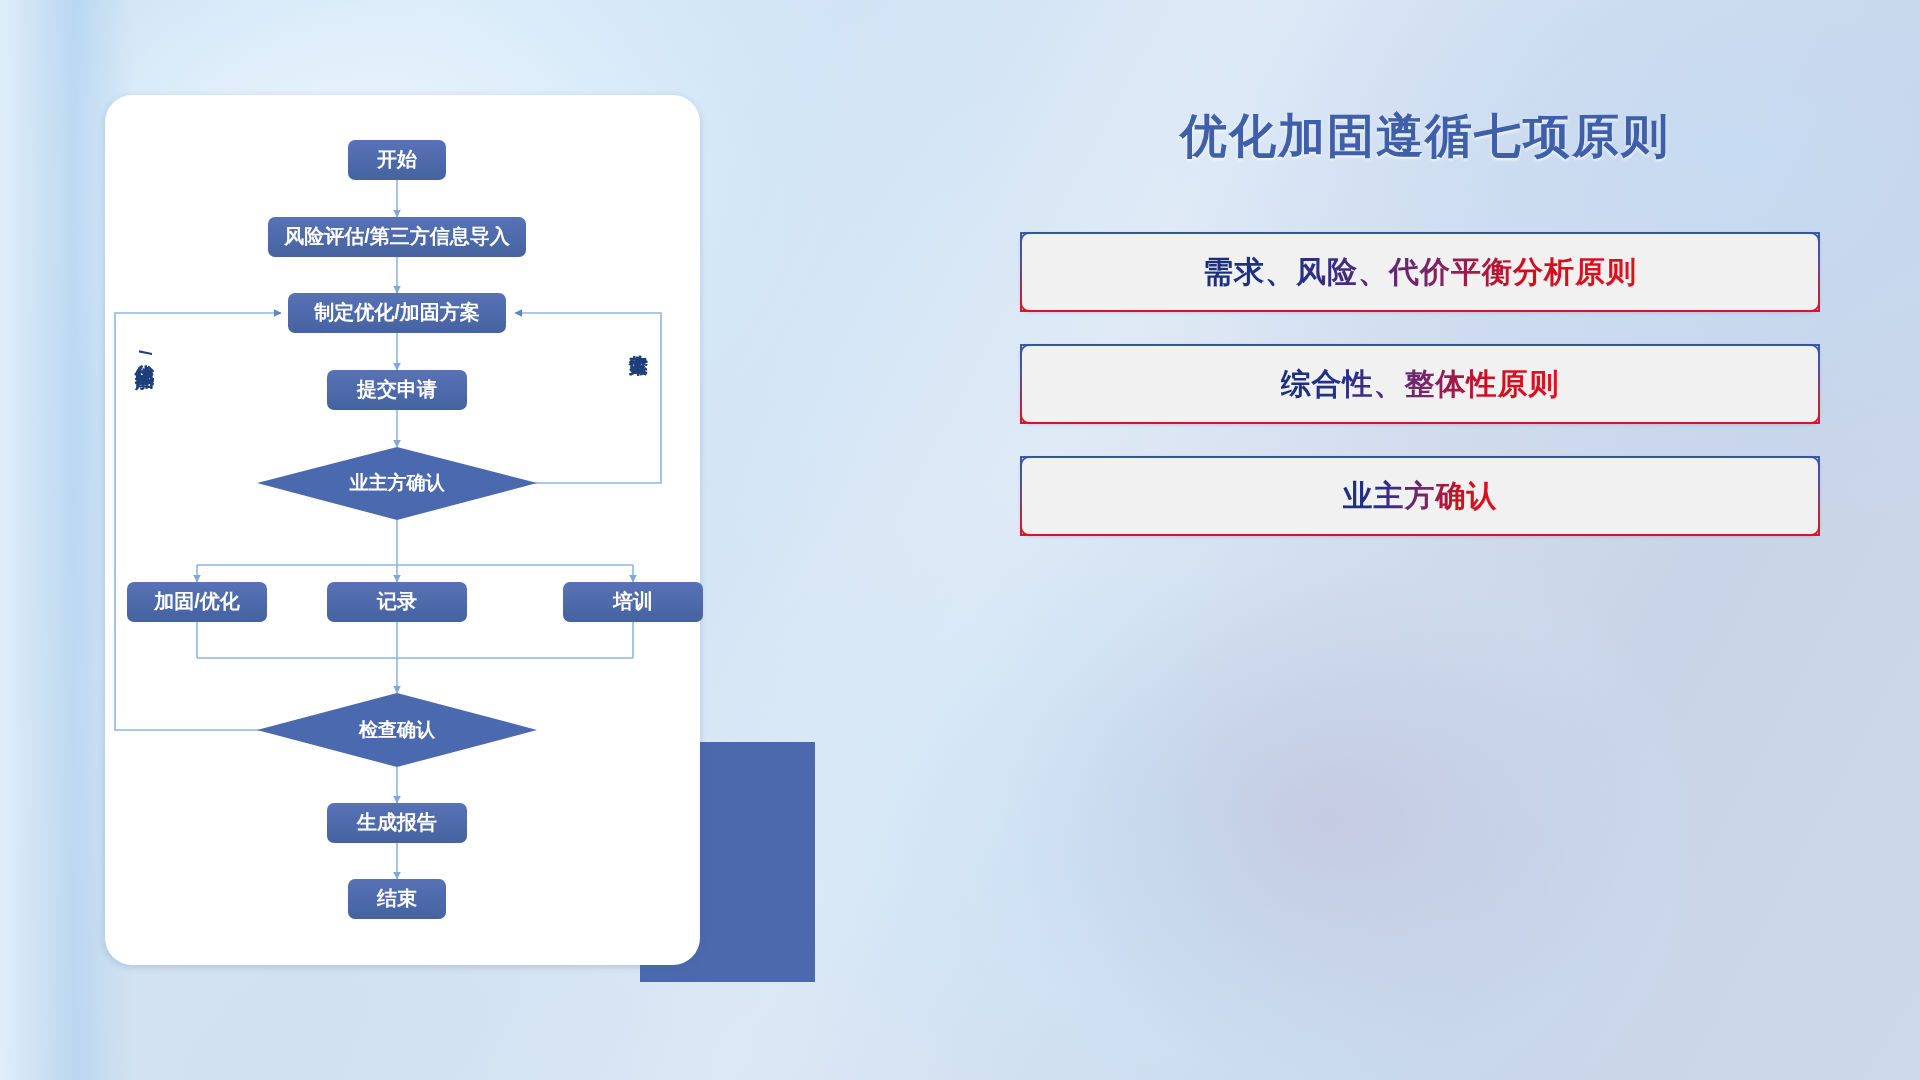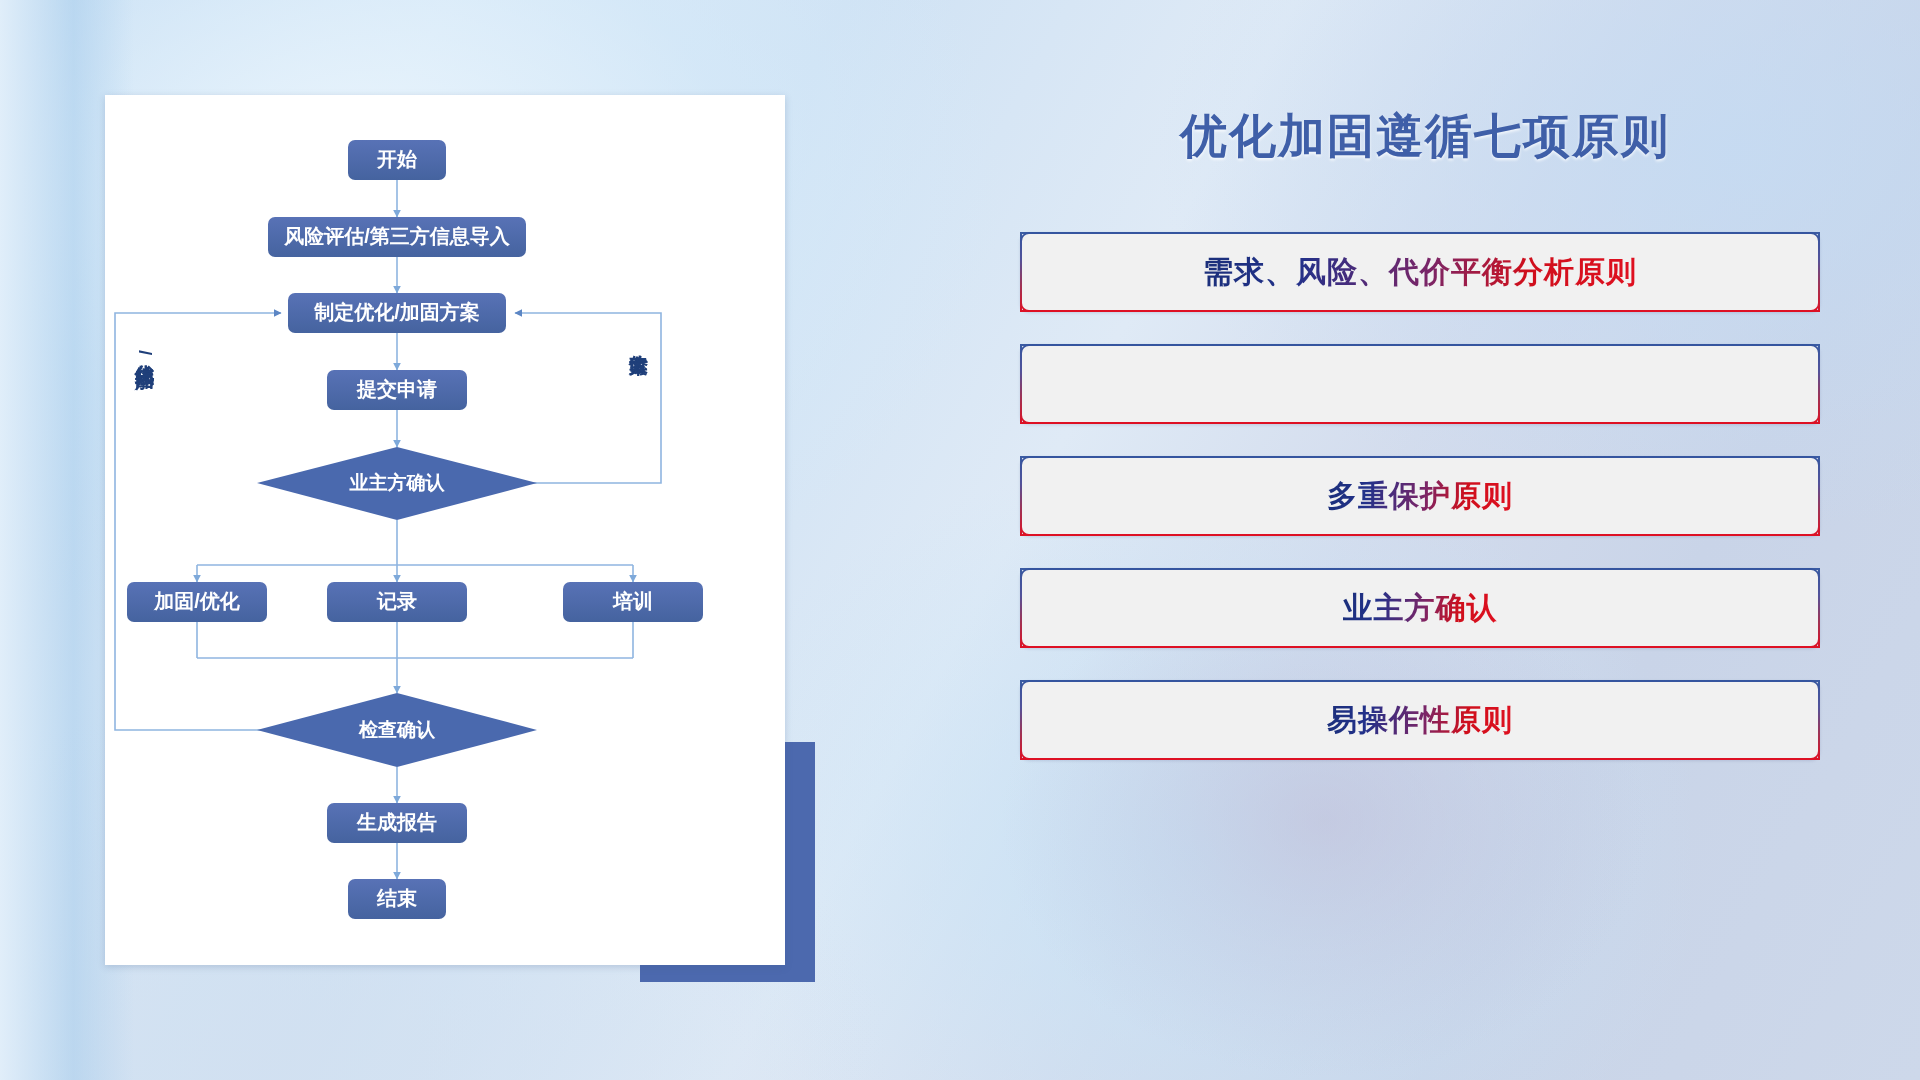--- a/index.html
+++ b/index.html
@@ -39,23 +39,24 @@
     position:absolute;left:0;top:0;width:7%;height:100%;
     background:linear-gradient(90deg,rgba(226,239,250,.9),rgba(168,205,236,.55) 55%,rgba(206,226,244,0));
   }
 
   
   #panel-accent{
     position:absolute;left:640px;top:742px;width:175px;height:240px;
     background:#4c69ae;z-index:1;
   }
   #flow-panel{
-    position:absolute;left:105px;top:95px;width:680px;height:870px;
+    position:absolute;left:105px;top:95px;width:595px;height:870px;
     background:#ffffff;z-index:2;
     box-shadow:0 2px 7px rgba(60,85,130,.22);
+    border-radius:27px;
   }
   #flow-svg{position:absolute;left:0;top:0;width:680px;height:870px;}
 
   
   .node-text{
     font-family:"Liberation Sans","DejaVu Sans",sans-serif;
     fill:#ffffff;font-weight:bold;text-anchor:middle;dominant-baseline:middle;
   }
   .edge-label{
     font-family:"Liberation Sans","DejaVu Sans",sans-serif;
@@ -228,30 +229,21 @@
 
   <div id="cards">
     <div class="card">
       <div class="card-inner"></div>
       <div class="card-face"></div>
       <span class="card-label">需求、风险、代价平衡分析原则</span>
     </div>
     <div class="card">
       <div class="card-inner"></div>
       <div class="card-face"></div>
-    </div>
-    <div class="card">
-      <div class="card-inner"></div>
-      <div class="card-face"></div>
-      <span class="card-label">多重保护原则</span>
+      <span class="card-label">综合性、整体性原则</span>
     </div>
     <div class="card">
       <div class="card-inner"></div>
       <div class="card-face"></div>
       <span class="card-label">业主方确认</span>
     </div>
-    <div class="card">
-      <div class="card-inner"></div>
-      <div class="card-face"></div>
-      <span class="card-label">易操作性原则</span>
-    </div>
   </div>
 </div>
 
 </body></html>

